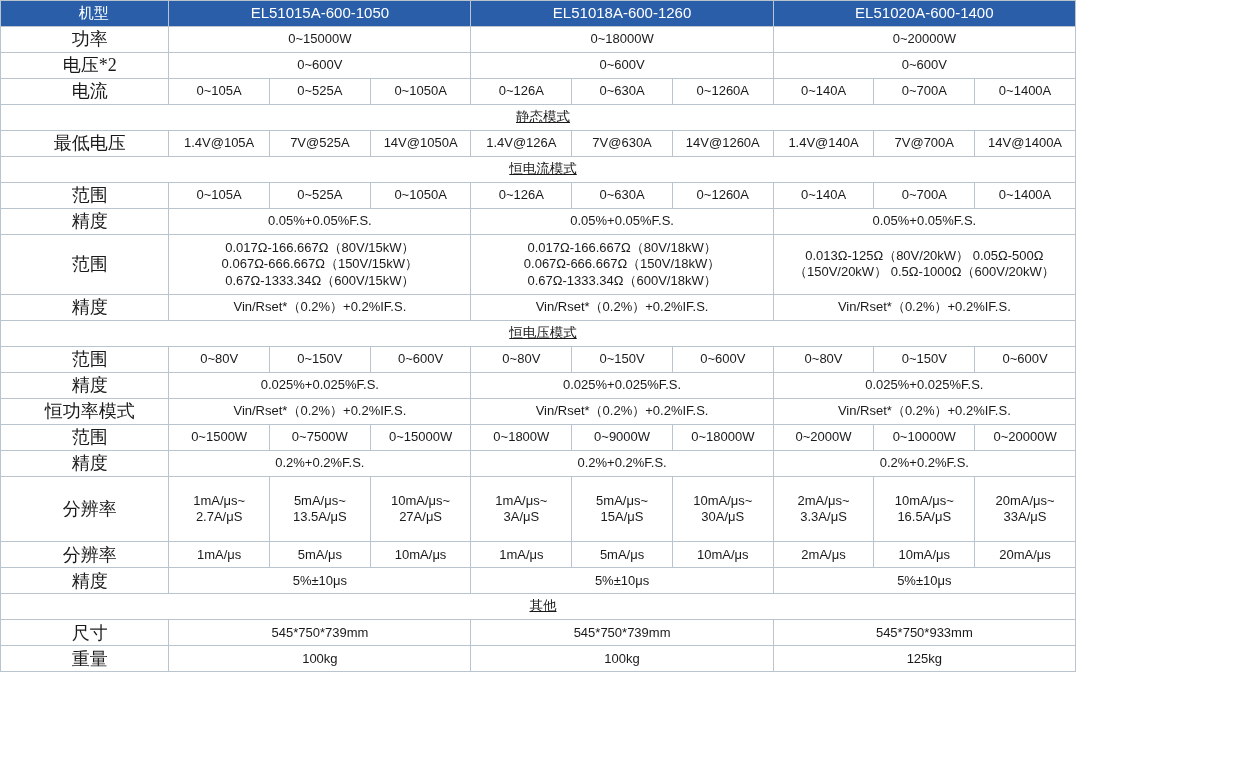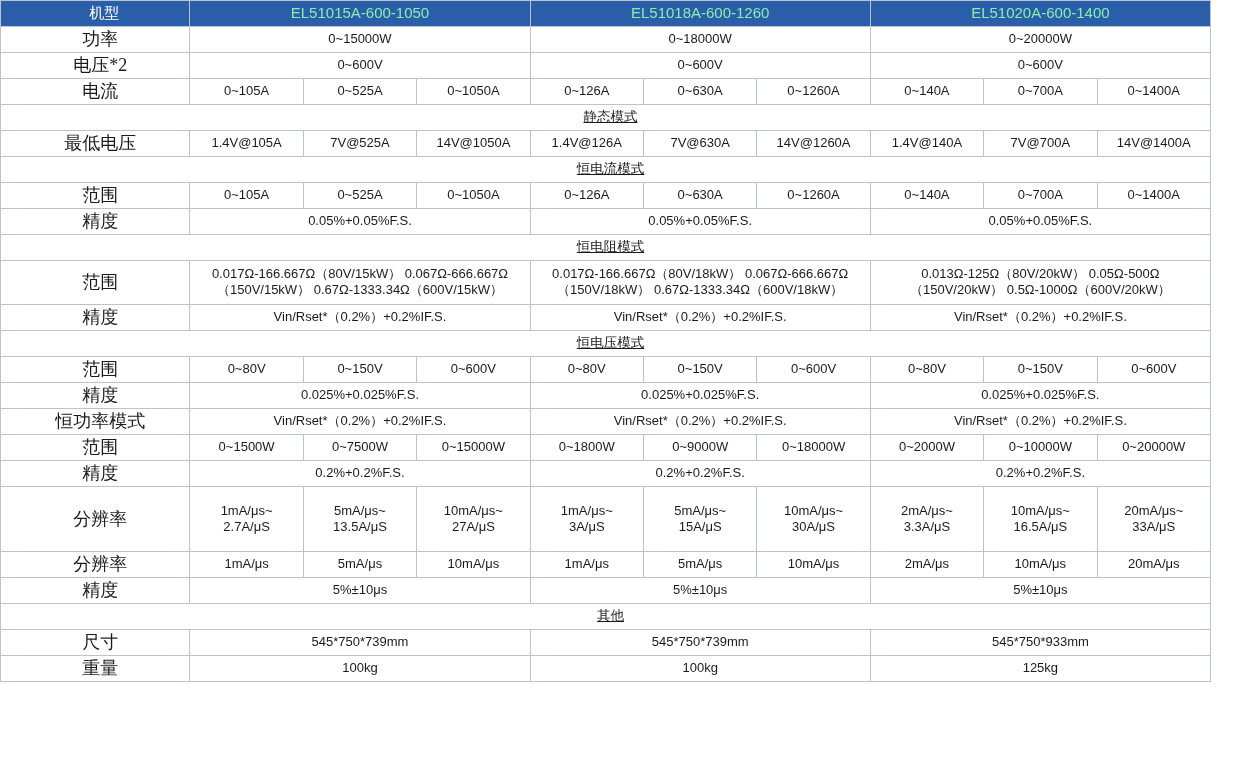--- a/index.html
+++ b/index.html
@@ -12,21 +12,21 @@
     font-family: "Liberation Sans", "DejaVu Sans", sans-serif;
     color: #1a1a1a;
   }
   #spec-table-wrap {
     width: 1244px;
     height: 775px;
     overflow: hidden;
   }
   table.spec {
     border-collapse: collapse;
-    width: 1211px;
+    width: 1076px;
     table-layout: fixed;
     font-size: 13.5px;
   }
   table.spec td, table.spec th {
     border: 1px solid #b9c4cf;
     padding: 0;
     text-align: center;
     vertical-align: middle;
     line-height: 1.25;
     font-weight: normal;
@@ -35,21 +35,21 @@
   .hdr-model {
     background: #2a5ea8;
     color: #ffffff;
     font-size: 15px;
     text-align: left;
     padding-left: 18px !important;
     height: 36px;
   }
   .hdr-cell {
     background: #2a5ea8;
-    color: #86efac;
+    color: #ffffff;
     font-size: 15px;
     height: 36px;
   }
   td.rowlabel {
     text-align: left;
     padding-left: 10px !important;
     width: 152px;
     font-size: 18px;
     font-family: Liberation Serif, serif;
   }
@@ -162,23 +162,20 @@
       <td class="cell">0~1400A</td>
     </tr>
 
     <tr>
       <td class="rowlabel">精度</td>
       <td class="cell" colspan="3">0.05%+0.05%F.S.</td>
       <td class="cell" colspan="3">0.05%+0.05%F.S.</td>
       <td class="cell" colspan="3">0.05%+0.05%F.S.</td>
     </tr>
 
-    <tr>
-      <td class="section" colspan="10">恒电阻模式</td>
-    </tr>
 
     <tr>
       <td class="rowlabel">范围</td>
       <td class="cell multi" colspan="3">
         <span>0.017Ω-166.667Ω（80V/15kW）</span>
         <span>0.067Ω-666.667Ω（150V/15kW）</span>
         <span>0.67Ω-1333.34Ω（600V/15kW）</span>
       </td>
       <td class="cell multi" colspan="3">
         <span>0.017Ω-166.667Ω（80V/18kW）</span>

